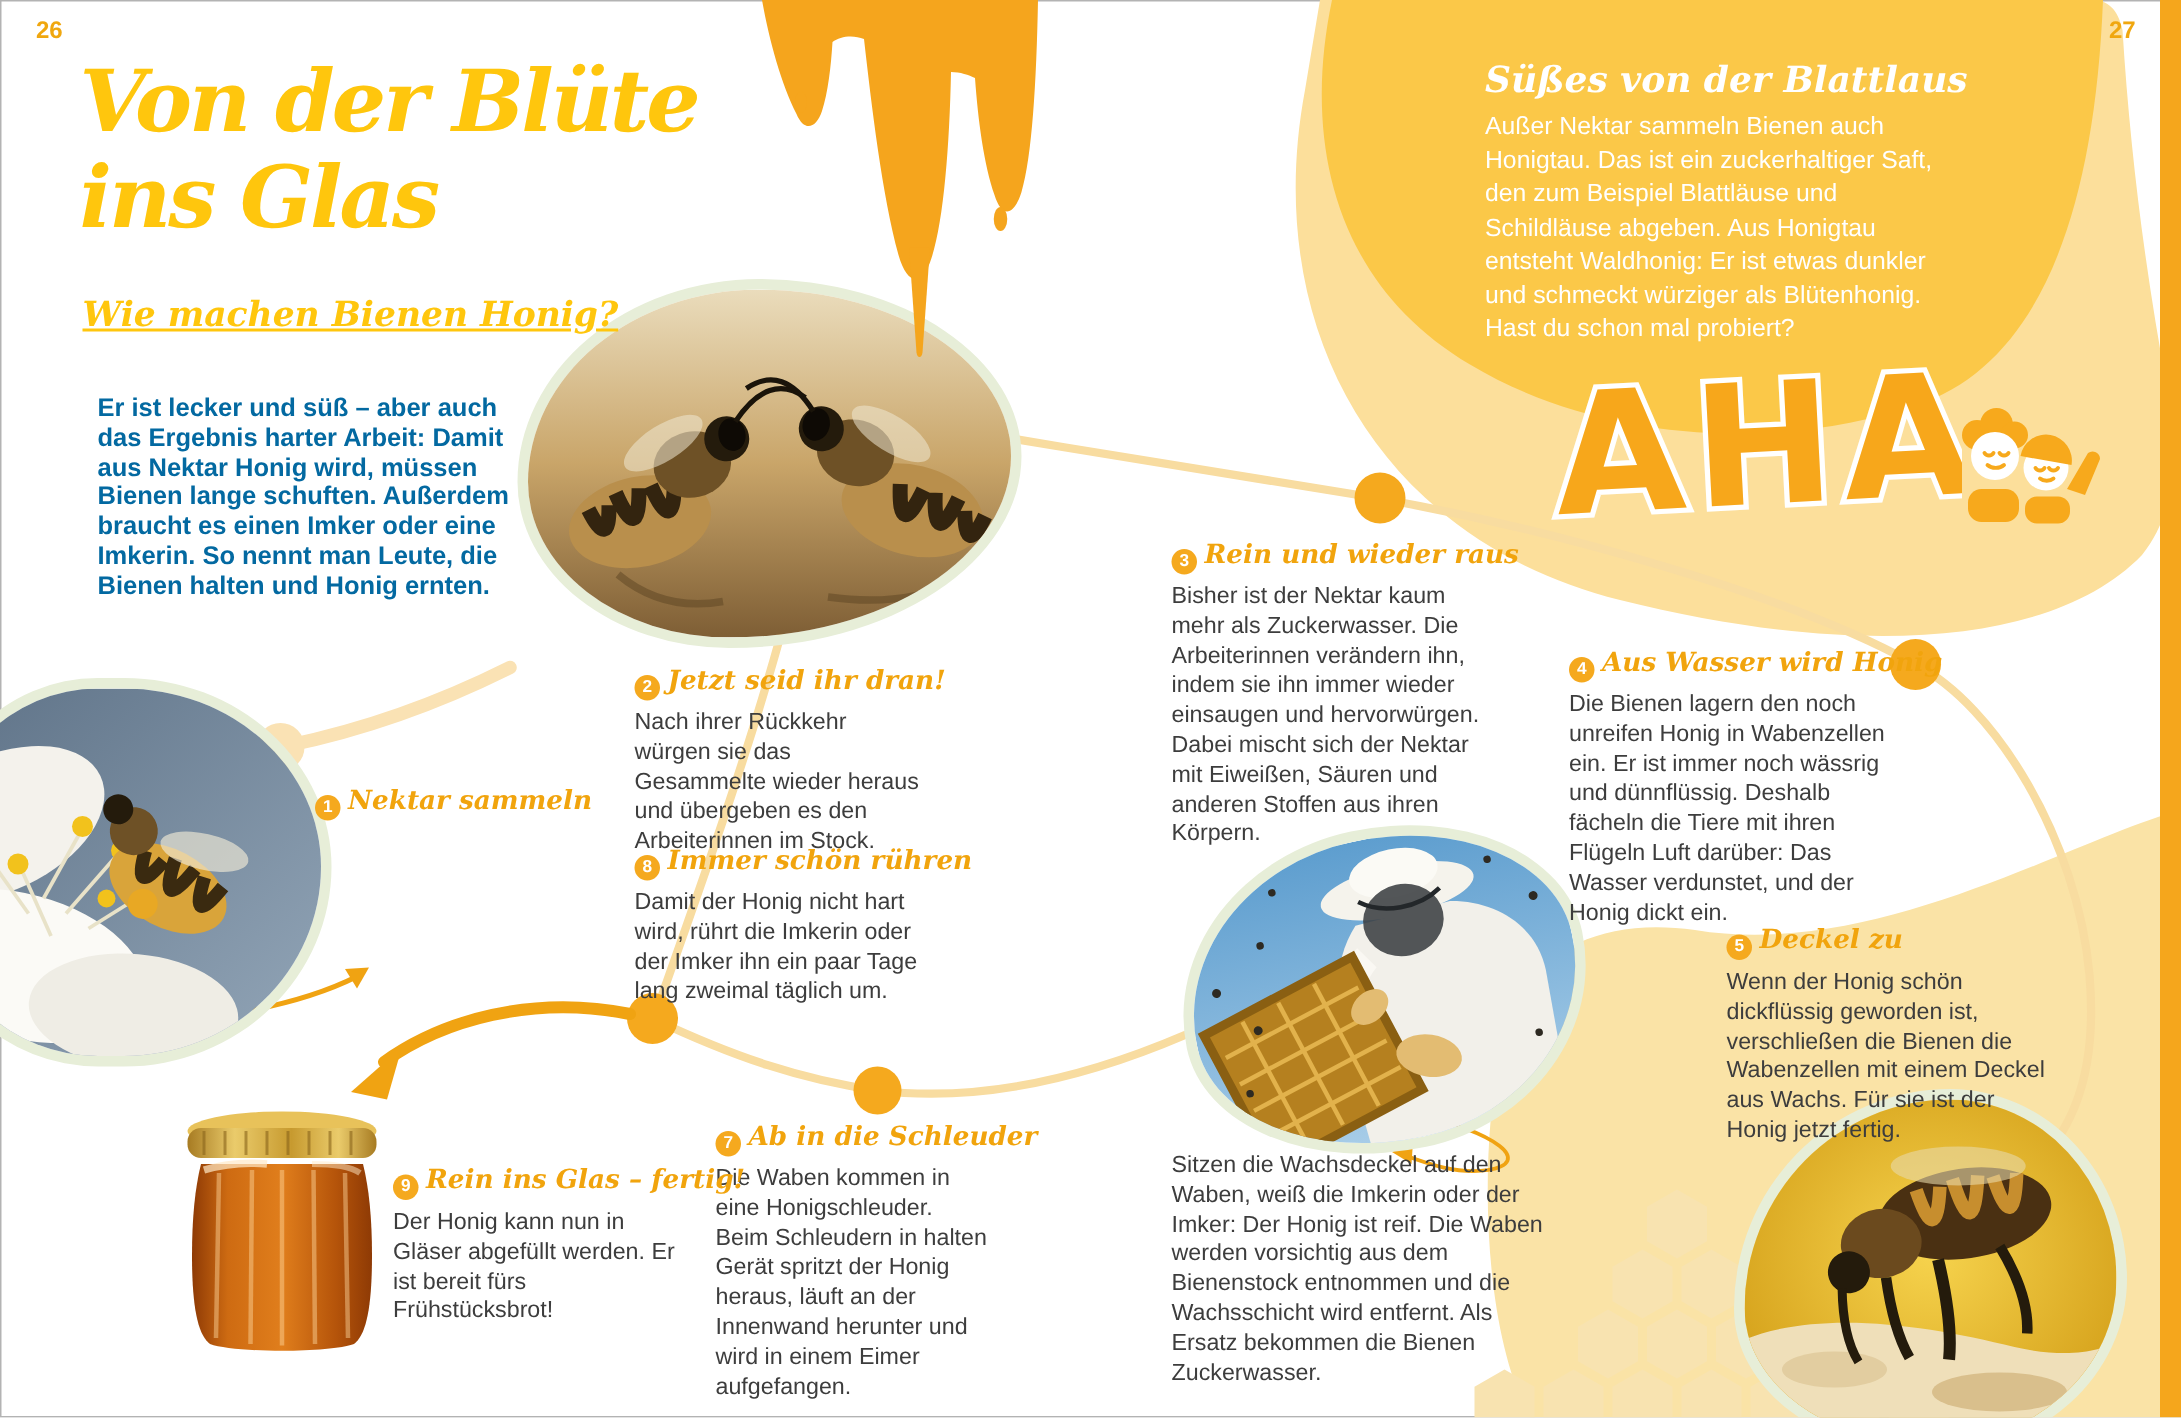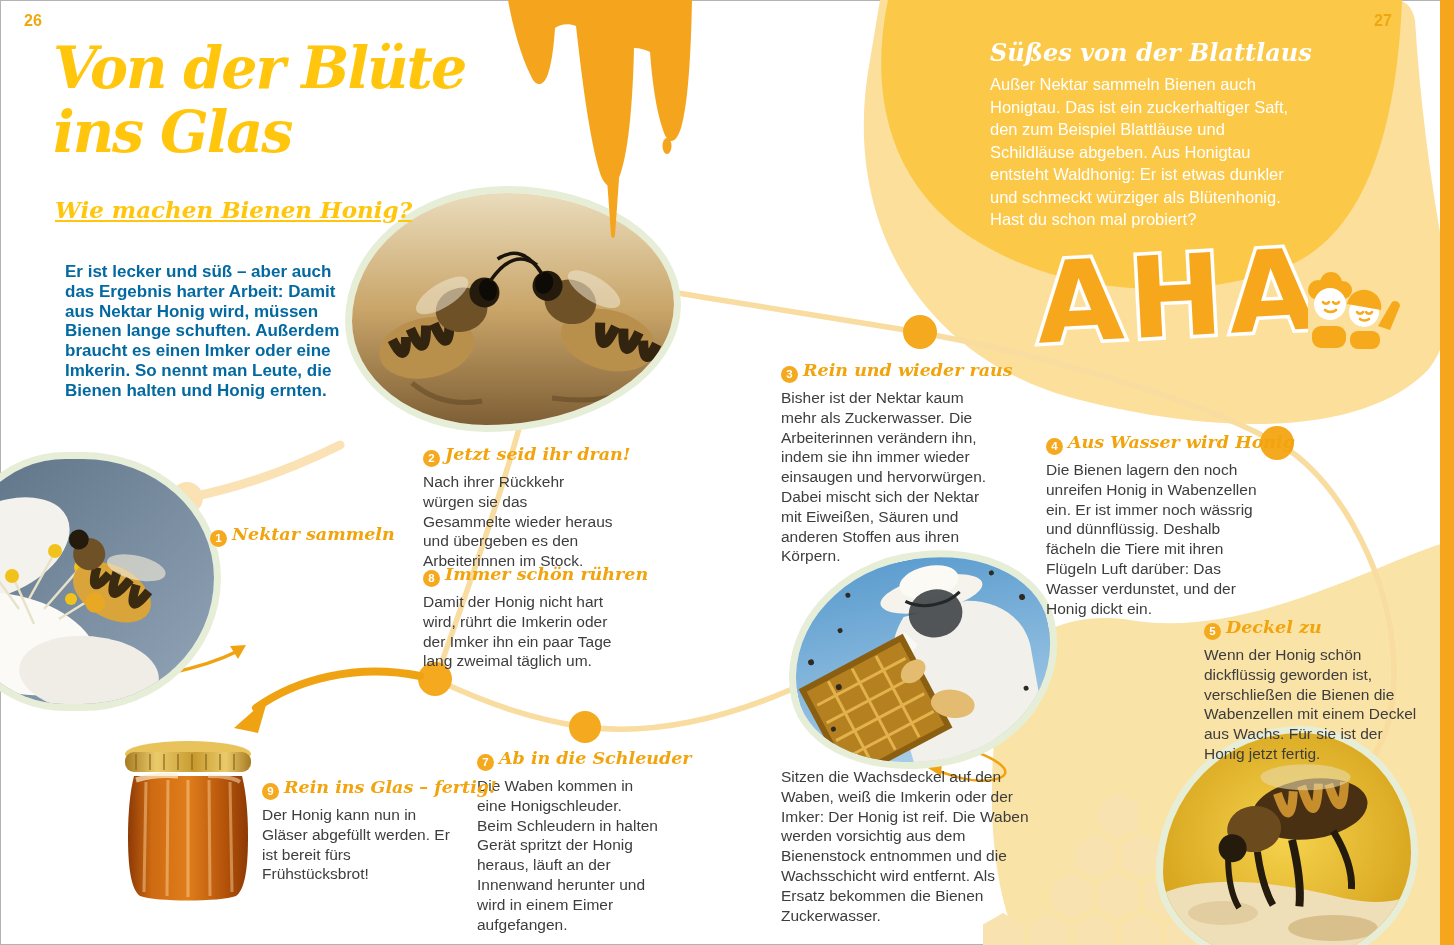--- a/index.html
+++ b/index.html
@@ -330,21 +330,21 @@
         <ellipse cx="150" cy="48" rx="45" ry="13" fill="#E8D9A8" opacity=".6" transform="rotate(8 150 48)"></ellipse>
       </g>
     </svg>
   </div>
 
   <svg class="abs" style="left:592px;top:165px;" width="40" height="78" viewBox="0 0 40 78">
     <path fill="#F5A51D" d="M 14 0 L 19 70 C 19.5 74 22.5 74 23 70 L 28 0 Z"></path>
   </svg>
 
   <div class="abs page-num" style="left:24px;top:12px;">26</div>
-  <div class="abs page-num" style="left:1374px;top:12px;">27</div>
+  <div class="abs page-num" style="left:1406px;top:12px;">27</div>
 
   <div class="abs" style="left:53px;top:36px;">
     <div class="title">Von der Blüte</div>
     <div class="title">ins Glas</div>
   </div>
   <div class="abs subtitle" style="left:55px;top:196px;text-decoration:underline;">Wie machen Bienen Honig?</div>
 
   <div class="abs intro" style="left:52px;top:262px;width:295px;">Er ist lecker und süß – aber auch das Ergebnis harter Arbeit: Damit aus Nektar Honig wird, müssen Bienen lange schuften. Außerdem braucht es einen Imker oder eine Imkerin. So nennt man Leute, die Bienen halten und Honig ernten.</div>
 
   <div class="abs" style="left:990px;top:38px;width:318px;">
@@ -398,21 +398,21 @@
     <p class="step-body">Bisher ist der Nektar kaum mehr als Zuckerwasser. Die Arbeiterinnen verändern ihn, indem sie ihn immer wieder einsaugen und hervorwürgen. Dabei mischt sich der Nektar mit Eiweißen, Säuren und anderen Stoffen aus ihren Körpern.</p>
   </div>
 
   <div class="step" style="left:1046px;top:432px;width:218px;">
     <div class="step-head">
       <span class="step-num">4</span><span class="step-title">Aus Wasser wird Honig</span>
     </div>
     <p class="step-body">Die Bienen lagern den noch unreifen Honig in Wabenzellen ein. Er ist immer noch wässrig und dünnflüssig. Deshalb fächeln die Tiere mit ihren Flügeln Luft darüber: Das Wasser verdunstet, und der Honig dickt ein.</p>
   </div>
 
-  <div class="step" style="left:1204px;top:617px;width:222px;">
+  <div class="step" style="left:1151px;top:617px;width:222px;">
     <div class="step-head">
       <span class="step-num">5</span><span class="step-title">Deckel zu</span>
     </div>
     <p class="step-body">Wenn der Honig schön dickflüssig geworden ist, verschließen die Bienen die Wabenzellen mit einem Deckel aus Wachs. Für sie ist der Honig jetzt fertig.</p>
   </div>
 
   <div class="step" style="left:781px;top:762px;width:248px;">
     <p class="step-body">Sitzen die Wachsdeckel auf den Waben, weiß die Imkerin oder der Imker: Der Honig ist reif. Die Waben werden vorsichtig aus dem Bienenstock entnommen und die Wachsschicht wird entfernt. Als Ersatz bekommen die Bienen Zuckerwasser.</p>
   </div>
 

